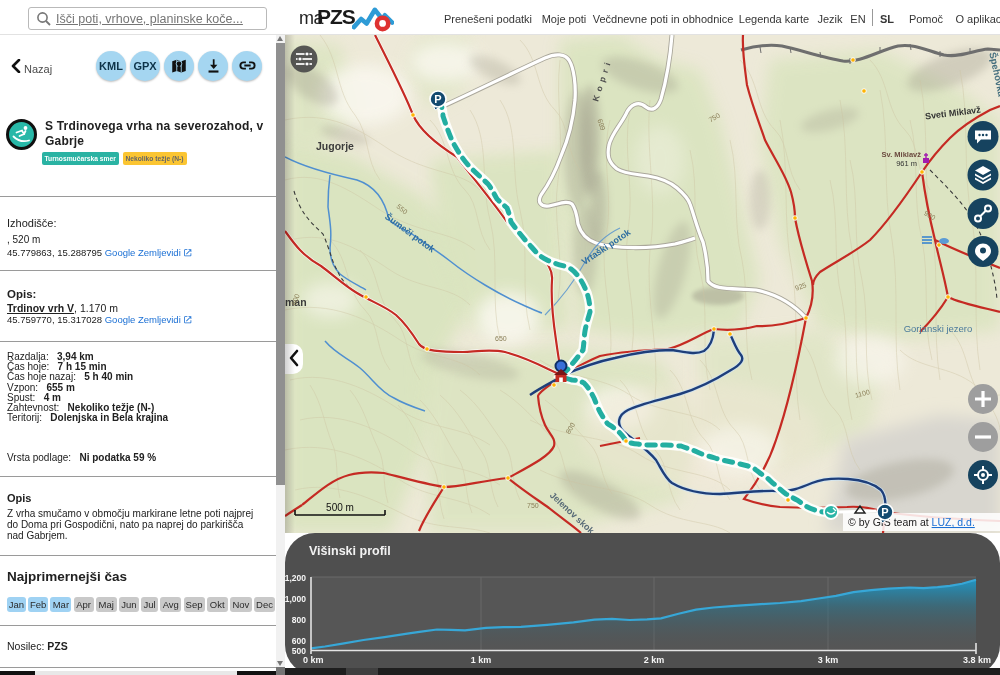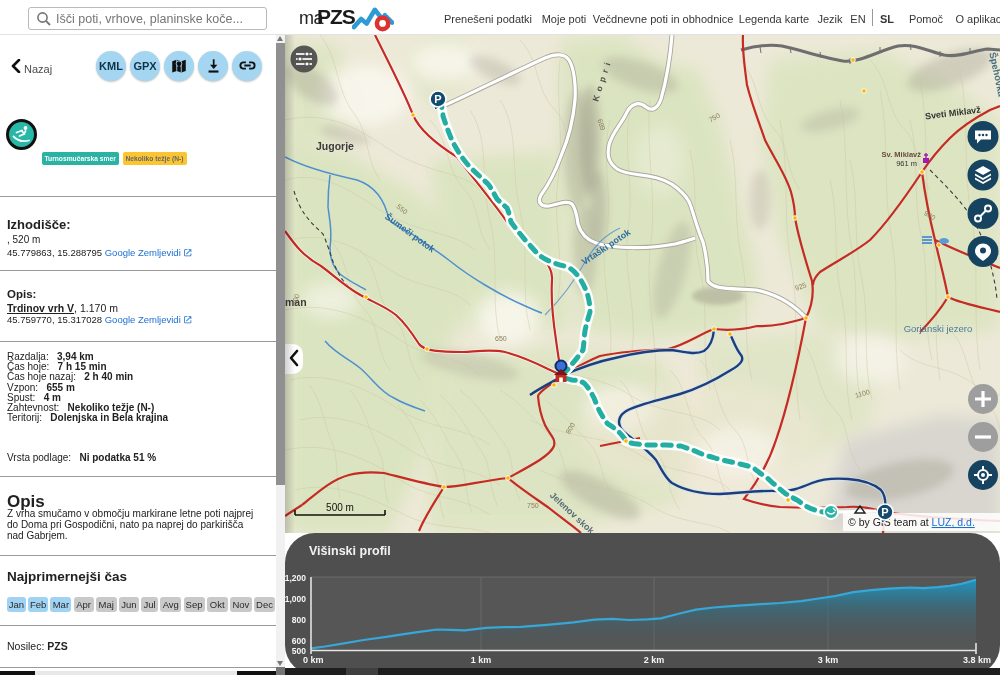--- a/index.html
+++ b/index.html
@@ -1,21 +1,21 @@
 <!DOCTYPE html>
 <html><head>
 <meta charset="utf-8">
 <style>
 * { margin:0; padding:0; box-sizing:border-box; }
 html,body { width:1000px; height:675px; overflow:hidden; font-family:"Liberation Sans", sans-serif; background:#fff; }
 #page { position:relative; width:1000px; height:675px; overflow:hidden; }
 
 #header { position:absolute; left:0; top:0; width:1000px; height:35px; background:#fff; border-bottom:1px solid #e2e2e2; z-index:50; }
 #search { position:absolute; left:28px; top:7px; width:239px; height:23px; border:1px solid #b9b9b9; border-radius:3px; background:#fff; }
-#search .ph { position:absolute; left:27px; top:4px; font-size:12.5px; color:#757575; }
+#search .ph { position:absolute; left:27px; top:4px; font-size:12.5px; color:#757575;text-decoration:underline; }
 #logo { position:absolute; left:299px; top:0; height:35px; }
 #logo .t1 { position:absolute; left:0; top:8px; font-size:18px; color:#222; letter-spacing:-0.5px; }
 #logo .t2 { position:absolute; left:18px; top:5px; font-size:21px; font-weight:900; color:#1a1a1a; letter-spacing:-1px; }
 #nav { position:absolute; top:0; left:0; width:1000px; height:35px; font-size:11px; color:#363636; }
 #nav span { position:absolute; top:13px; white-space:nowrap;margin-left:16px; }
 
 #sidebar { position:absolute; left:0; top:35px; width:285px; height:640px; background:#fff; z-index:40; }
 .sb { position:absolute; }
 .hr { position:absolute; left:0; width:276px; border-top:1px solid #9a9a9a; }
 .circbtn { position:absolute; width:30px; height:30px; border-radius:50%; background:#a5d6f1; box-shadow:0 1px 2px rgba(0,0,0,0.25); text-align:center; font-weight:bold; font-size:11px; color:#0d3349; line-height:30px; }
@@ -93,55 +93,56 @@
 
   <svg width="31" height="31" viewBox="0 0 31 31" style="position:absolute;left:6px;top:84px">
     <circle cx="15.5" cy="15.5" r="14" fill="#28b8a8" stroke="#101010" stroke-width="3"></circle>
     <g stroke="#fff" stroke-width="1.8" fill="none" stroke-linecap="round">
       <circle cx="19.5" cy="9" r="1.9" fill="#fff" stroke="none"></circle>
       <path d="M10.5,13.5 L16,11.5 L18,15 L13.5,17"></path>
       <path d="M18,15 L19.5,12"></path>
       <path d="M7.5,17.5 Q14,24 23,21.5"></path>
     </g>
   </svg>
+  <div class="sb" style="left:45px;top:84px;width:240px;font-size:12px;font-weight:bold;color:#212121;line-height:14.5px;letter-spacing:0.2px">S Trdinovega vrha na severozahod, v<br>Gabrje</div>
   <div class="tag" style="left:42px;top:117px;width:77px;height:13px;line-height:13px;background:#2ab3a3;color:#fff;white-space:nowrap;overflow:hidden;font-size:6.7px;padding:0 2.5px">Turnosmučarska smer</div>
   <div class="tag" style="left:123px;top:117px;width:64px;height:13px;line-height:13px;background:#fbc532;color:#666;white-space:nowrap;overflow:hidden;font-size:6.7px;padding:0 2.5px">Nekoliko težje (N-)</div>
   <div class="hr" style="top:161px"></div>
 
-  <div class="sb" style="left:7px;top:182px;font-size:13px;font-weight:bold;color:#212121">Izhodišče:</div>
+  <div class="sb" style="left:7px;top:182px;font-size:11px;font-weight:normal;color:#212121">Izhodišče:</div>
   <div class="sb lbl" style="left:7px;top:199px">, 520 m</div>
   <div class="sb lbl" style="left:7px;top:212px;font-size:9.5px">45.779863, 15.288795 <a class="glink">Google Zemljevidi</a>
     <svg width="9.5" height="9.5" viewBox="0 0 24 24" style="vertical-align:-1px">
           <path fill="#1a6fd4" d="M19,19H5V5h6V3H5C3.9,3 3,3.9 3,5v14c0,1.1 0.9,2 2,2h14c1.1,0 2,-0.9 2,-2v-6h-2V19z M14,3v2h3.6l-9.8,9.8 1.4,1.4L19,6.4V10h2V3H14z"></path>
         </svg>
   </div>
   <div class="hr" style="top:235px"></div>
 
   <div class="sb" style="left:7px;top:253px;font-size:11.5px;font-weight:bold;color:#212121">Opis:</div>
   <div class="sb lbl" style="left:7px;top:267px;font-size:10.5px"><b style="text-decoration:underline">Trdinov vrh V</b>, 1.170 m</div>
   <div class="sb lbl" style="left:7px;top:279px;font-size:9.5px">45.759770, 15.317028 <a class="glink">Google Zemljevidi</a>
     <svg width="9.5" height="9.5" viewBox="0 0 24 24" style="vertical-align:-1px">
           <path fill="#1a6fd4" d="M19,19H5V5h6V3H5C3.9,3 3,3.9 3,5v14c0,1.1 0.9,2 2,2h14c1.1,0 2,-0.9 2,-2v-6h-2V19z M14,3v2h3.6l-9.8,9.8 1.4,1.4L19,6.4V10h2V3H14z"></path>
         </svg>
   </div>
   <div class="hr" style="top:306px"></div>
 
   <div class="sb lbl" style="left:7px;top:317px;line-height:10.2px">
     Razdalja:&nbsp;&nbsp; <b>3,94 km</b><br>
     Čas hoje:&nbsp;&nbsp; <b>7 h 15 min</b><br>
-    Čas hoje nazaj:&nbsp;&nbsp; <b>2 h 40 min</b><br>
+    Čas hoje nazaj:&nbsp;&nbsp; <b>5 h 40 min</b><br>
     Vzpon:&nbsp;&nbsp; <b>655 m</b><br>
     Spust:&nbsp;&nbsp; <b>4 m</b><br>
     Zahtevnost:&nbsp;&nbsp; <b>Nekoliko težje (N-)</b><br>
     Teritorij:&nbsp;&nbsp; <b>Dolenjska in Bela krajina</b>
   </div>
-  <div class="sb lbl" style="left:7px;top:417px">Vrsta podlage:&nbsp;&nbsp; <b>Ni podatka 51 %</b></div>
+  <div class="sb lbl" style="left:7px;top:417px">Vrsta podlage:&nbsp;&nbsp; <b>Ni podatka 59 %</b></div>
   <div class="hr" style="top:441px"></div>
 
-  <div class="sb" style="left:7px;top:457px;font-size:17px;font-weight:bold;color:#212121">Opis</div>
+  <div class="sb" style="left:7px;top:457px;font-size:11px;font-weight:bold;color:#212121">Opis</div>
   <div class="sb lbl" style="left:7px;top:473px;width:250px;line-height:11px;font-size:10px">Z vrha smučamo v območju markirane letne poti najprej do Doma pri Gospodični, nato pa naprej do parkirišča nad Gabrjem.</div>
   <div class="hr" style="top:520px"></div>
 
   <div class="sb" style="left:7px;top:534px;font-size:13.5px;font-weight:bold;color:#212121">Najprimernejši čas</div>
   <div class="sb" style="left:7px;top:559px;width:270px;white-space:nowrap">
     <span class="chip on" style="width:19px">Jan</span><span class="chip on" style="width:20px">Feb</span><span class="chip on" style="width:21px">Mar</span><span class="chip off" style="width:20px">Apr</span><span class="chip off" style="width:21px">Maj</span><span class="chip off" style="width:20px">Jun</span><span class="chip off" style="width:17px">Jul</span><span class="chip off" style="width:21px">Avg</span><span class="chip off" style="width:21px">Sep</span><span class="chip off" style="width:21px">Okt</span><span class="chip off" style="width:22px">Nov</span><span class="chip off" style="width:21px">Dec</span>
   </div>
   <div class="hr" style="top:590px"></div>
 
   <div class="sb lbl" style="left:7px;top:605px;font-size:10.5px">Nosilec: <b>PZS</b></div>

